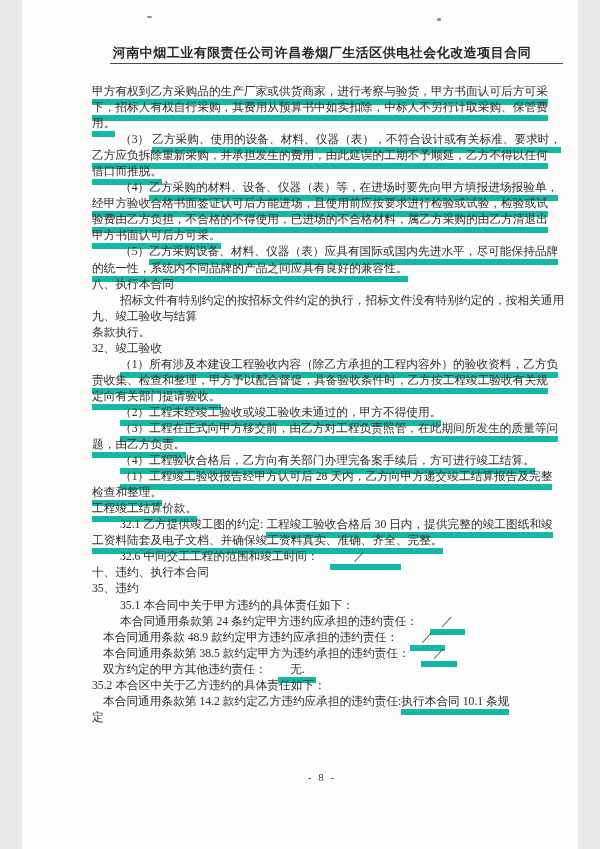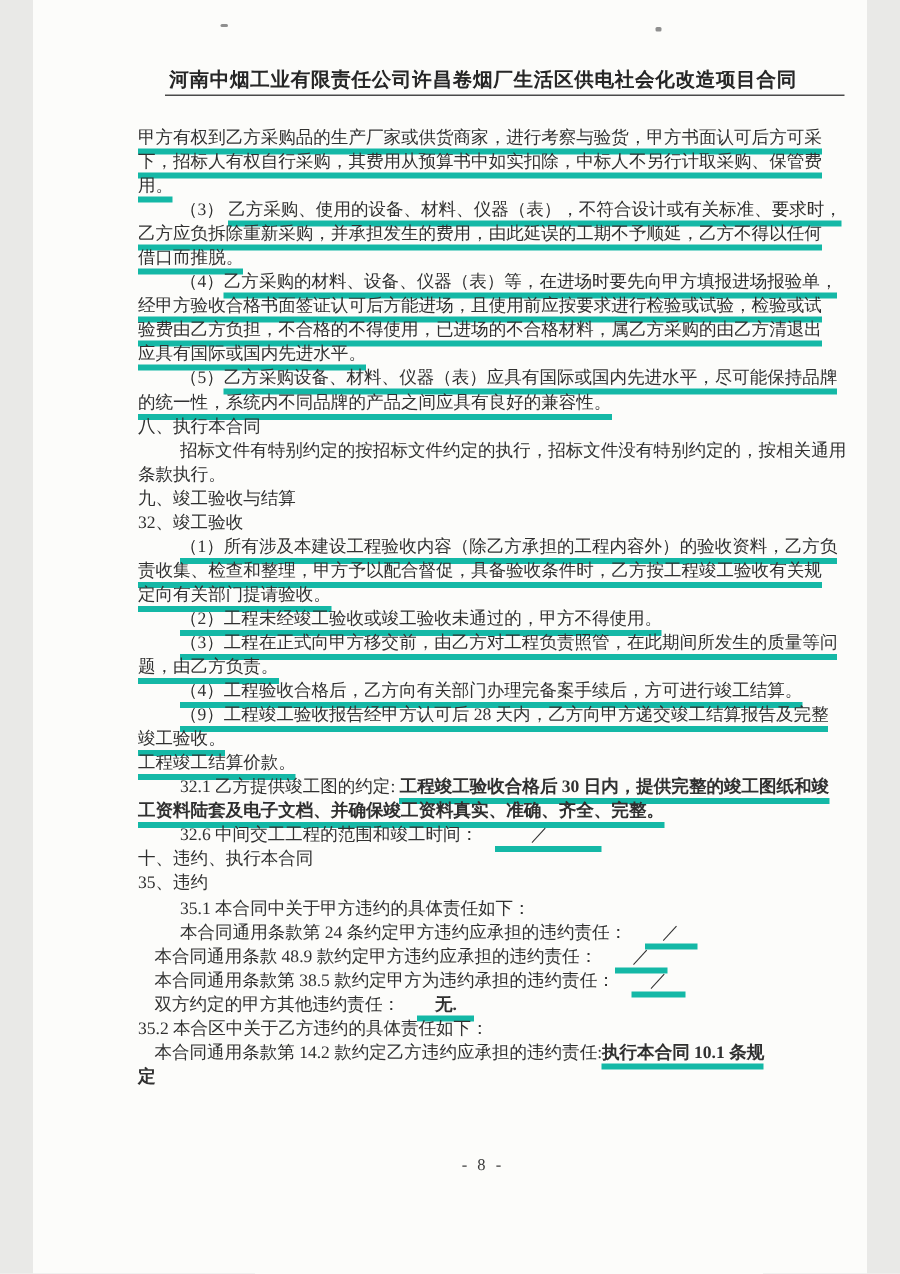--- a/index.html
+++ b/index.html
@@ -18,22 +18,22 @@
     white-space:pre;
   }
   .header-rule{position:absolute;top:63px;left:88px;width:453px;height:1px;background:#4a4a4a;}
   .doc-body{
     position:absolute;top:84px;left:70px;width:486px;
     font-size:11.7px;color:#303030;
   }
   .line{height:16.05px;line-height:16.05px;white-space:pre;}
   .line.ind-1{padding-left:11px;}
   .line.ind-2{padding-left:28px;}
-  .u{border-bottom:4px solid #14b8a6;padding-bottom:1px;}
-  .b{font-weight:bold;}
+  .u{border-bottom:6px solid #14b8a6;padding-bottom:1px;}
+  .b{font-weight:normal;}
   .page-number{
     position:absolute;top:771px;left:0;width:600px;text-align:center;
     font-size:11px;color:#3a3a3a;letter-spacing:2px;
   }
 </style>
 </head>
 <body>
 
 <div class="page">
   <div class="scan-mark mark-left"></div>
@@ -45,37 +45,37 @@
   <div class="doc-body">
       <div class="line ind-0"><span class="u">甲方有权到乙方采购品的生产厂家或供货商家，进行考察与验货，甲方书面认可后方可采</span></div>
       <div class="line ind-0"><span class="u">下，招标人有权自行采购，其费用从预算书中如实扣除，中标人不另行计取采购、保管费</span></div>
       <div class="line ind-0"><span class="u">用。</span></div>
       <div class="line ind-2"><span class="">（3） </span><span class="u">乙方采购、使用的设备、材料、仪器（表），不符合设计或有关标准、要求时，</span></div>
       <div class="line ind-0"><span class="u">乙方应负拆除重新采购，并承担发生的费用，由此延误的工期不予顺延，乙方不得以任何</span></div>
       <div class="line ind-0"><span class="u">借口而推脱。</span></div>
       <div class="line ind-2"><span class="">（4）</span><span class="u">乙方采购的材料、设备、仪器（表）等，在进场时要先向甲方填报进场报验单，</span></div>
       <div class="line ind-0"><span class="u">经甲方验收合格书面签证认可后方能进场，且使用前应按要求进行检验或试验，检验或试</span></div>
       <div class="line ind-0"><span class="u">验费由乙方负担，不合格的不得使用，已进场的不合格材料，属乙方采购的由乙方清退出</span></div>
-      <div class="line ind-0"><span class="u">应具有国际或国内先进水平。</span></div>
+      <div class="line ind-0"><span class="u">甲方书面认可后方可采。</span></div>
       <div class="line ind-2"><span class="">（5）</span><span class="u">乙方采购设备、材料、仪器（表）应具有国际或国内先进水平，尽可能保持品牌</span></div>
       <div class="line ind-0"><span class="u">的统一性，系统内不同品牌的产品之间应具有良好的兼容性。</span></div>
       <div class="line ind-0"><span class="">八、执行本合同</span></div>
       <div class="line ind-2"><span class="">招标文件有特别约定的按招标文件约定的执行，招标文件没有特别约定的，按相关通用</span></div>
+      <div class="line ind-0"><span class="">九、竣工验收与结算</span></div>
       <div class="line ind-0"><span class="">条款执行。</span></div>
-      <div class="line ind-0"><span class="">九、竣工验收与结算</span></div>
       <div class="line ind-0"><span class="">32、竣工验收</span></div>
       <div class="line ind-2"><span class="u">（1）所有涉及本建设工程验收内容（除乙方承担的工程内容外）的验收资料，乙方负</span></div>
       <div class="line ind-0"><span class="u">责收集、检查和整理，甲方予以配合督促，具备验收条件时，乙方按工程竣工验收有关规</span></div>
       <div class="line ind-0"><span class="u">定向有关部门提请验收。</span></div>
       <div class="line ind-2"><span class="u">（2）工程未经竣工验收或竣工验收未通过的，甲方不得使用。</span></div>
       <div class="line ind-2"><span class="u">（3）工程在正式向甲方移交前，由乙方对工程负责照管，在此期间所发生的质量等问</span></div>
       <div class="line ind-0"><span class="u">题，由乙方负责。</span></div>
       <div class="line ind-2"><span class="u">（4）工程验收合格后，乙方向有关部门办理完备案手续后，方可进行竣工结算。</span></div>
-      <div class="line ind-2"><span class="u">（9）工程竣工验收报告经甲方认可后 28 天内，乙方向甲方递交竣工结算报告及完整</span></div>
-      <div class="line ind-0"><span class="u">竣工验收。</span></div>
+      <div class="line ind-2"><span class="u">（1）工程竣工验收报告经甲方认可后 28 天内，乙方向甲方递交竣工结算报告及完整</span></div>
+      <div class="line ind-0"><span class="u">检查和整理。</span></div>
       <div class="line ind-0"><span class="u">工程竣工结算价款。</span></div>
       <div class="line ind-2"><span class="">32.1 乙方提供竣工图的约定: </span><span class="u b">工程竣工验收合格后 30 日内，提供完整的竣工图纸和竣</span></div>
       <div class="line ind-0"><span class="u b">工资料陆套及电子文档、并确保竣工资料真实、准确、齐全、完整。</span></div>
       <div class="line ind-2"><span class="">32.6 中间交工工程的范围和竣工时间：　</span><span class="u">　　／　　　</span></div>
       <div class="line ind-0"><span class="">十、违约、执行本合同</span></div>
       <div class="line ind-0"><span class="">35、违约</span></div>
       <div class="line ind-2"><span class="">35.1 本合同中关于甲方违约的具体责任如下：</span></div>
       <div class="line ind-2"><span class="">本合同通用条款第 24 条约定甲方违约应承担的违约责任：　</span><span class="u">　／　</span></div>
       <div class="line ind-1"><span class="">本合同通用条款 48.9 款约定甲方违约应承担的违约责任：　</span><span class="u">　／　</span></div>
       <div class="line ind-1"><span class="">本合同通用条款第 38.5 款约定甲方为违约承担的违约责任：　</span><span class="u">　／　</span></div>

